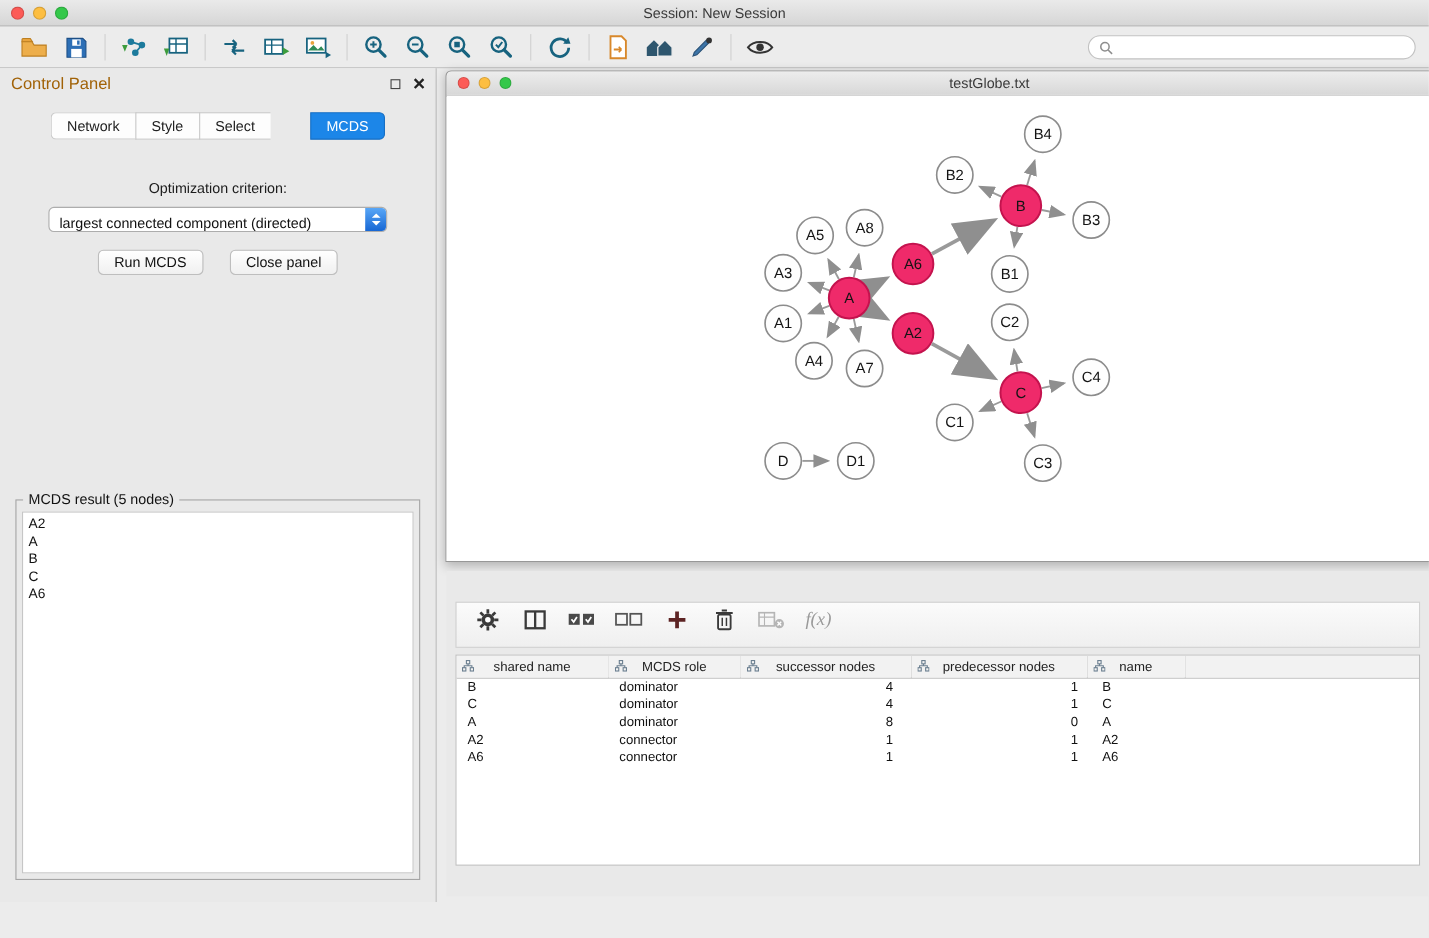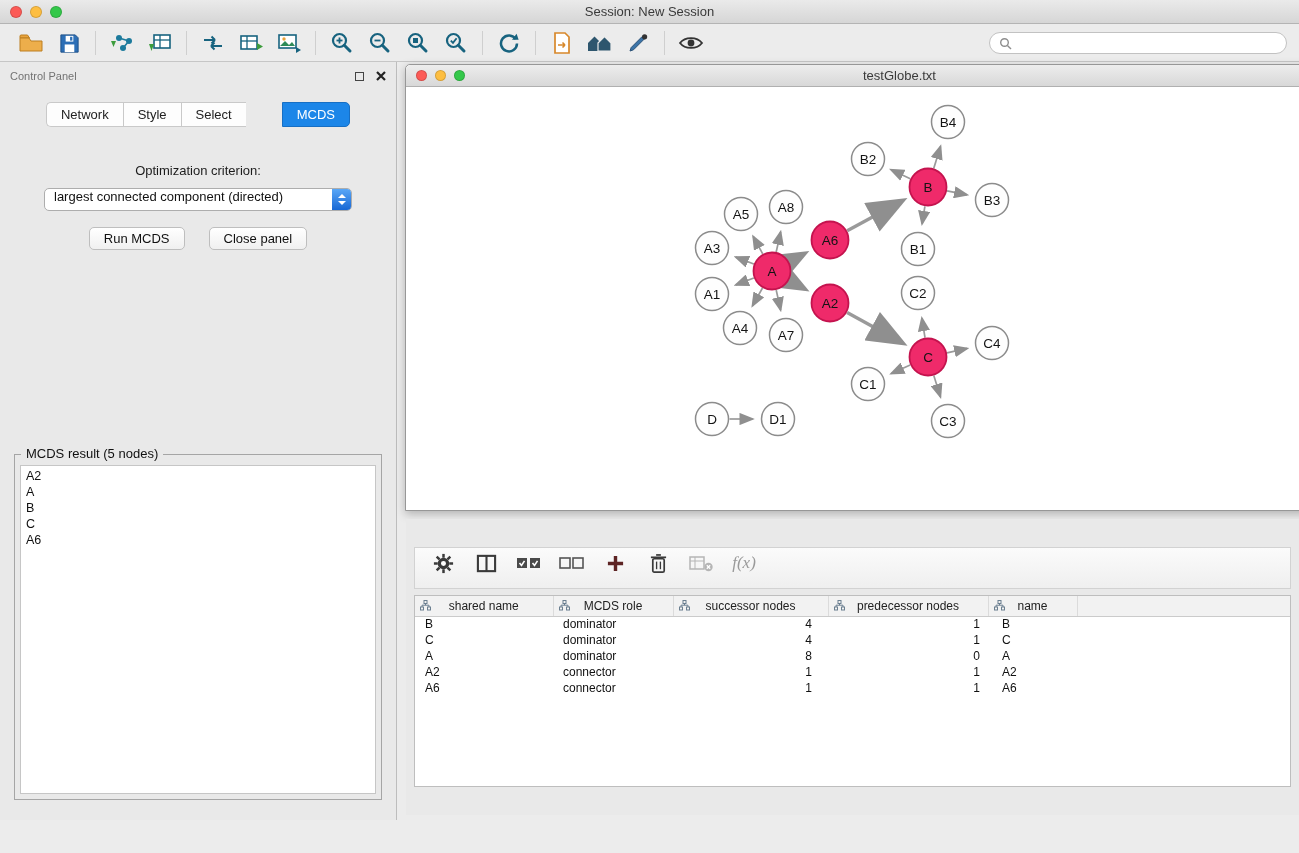--- a/index.html
+++ b/index.html
@@ -23,31 +23,31 @@
   .tb-sep { width:1px; height:24px; background:#CFCFCF; margin:0 7px; }
   .search { margin-left:auto; width:298px; height:22px; background:#fff; border:1px solid #C2C2C2;
     border-radius:12px; display:flex; align-items:center; padding:0 9px; gap:5px; }
   .search input { border:none; outline:none; flex:1; font-size:12px; background:transparent;
     font-family:"Liberation Sans",sans-serif; }
 
   
   .control-panel { position:absolute; left:0; top:62px; width:397px; bottom:33px;
     background:#E9E9E9; border-right:1px solid #BDBDBD; }
   .panel-header { height:28px; display:flex; align-items:center; padding:0 10px; }
-  .panel-title { font-size:11px; color:#737373; margin-right:auto; }
+  .panel-title { font-size:15px; color:#a16207; margin-right:auto; }
   .float-box { width:9px; height:9px; border:1.5px solid #444; margin-right:12px; display:inline-block; }
   .seg-row { display:flex; justify-content:center; margin-top:12px; }
   .seg { font-size:13px; padding:4px 14px; background:#FDFDFD; border:1px solid #C9C9C9;
     border-right-width:0; color:#222; }
   .seg:first-child { border-radius:5px 0 0 5px; }
   .seg:last-child { border-right-width:1px; border-radius:0 5px 5px 0;margin-left:36px; }
   .seg.active { background:#1C86E8; border-color:#176FC4; color:#fff; }
   .opt-label { text-align:center; margin-top:36px; font-size:13px; color:#1c1c1c; }
   .dropdown { margin:10px auto 0; width:308px; height:23px; background:#fff; border:1px solid #ADADAD;
-    border-radius:5px; display:flex; align-items:flex-start; position:relative; overflow:hidden; }
+    border-radius:5px; display:flex; align-items:flex-end; position:relative; overflow:hidden; }
   .dd-value { flex:1; font-size:13px; padding-left:9px; color:#111; white-space:nowrap; }
   .dd-stepper { width:19px; height:100%; background:linear-gradient(#59A7F7,#1767D4);
     display:flex; flex-direction:column; align-items:center; justify-content:center; gap:3px; }
   .tri-up { width:0; height:0; border-left:4px solid transparent; border-right:4px solid transparent; border-bottom:4px solid #fff; }
   .tri-down { width:0; height:0; border-left:4px solid transparent; border-right:4px solid transparent; border-top:4px solid #fff; }
   .btn-row { display:flex; justify-content:center; gap:24px; margin-top:16px; }
   .mac-btn { font-size:13px; padding:3px 14px; background:linear-gradient(#FFFFFF,#F0F0F0);
     border:1px solid #BEBEBE; border-radius:5px; color:#111; font-family:"Liberation Sans",sans-serif; }
   .result-group { position:absolute; left:14px; right:14px; top:392px; bottom:20px; border:1px solid #A5A5A5; }
   .result-legend { position:absolute; top:-9px; left:6px; background:#E9E9E9; padding:0 5px; font-size:13px; color:#111; }

